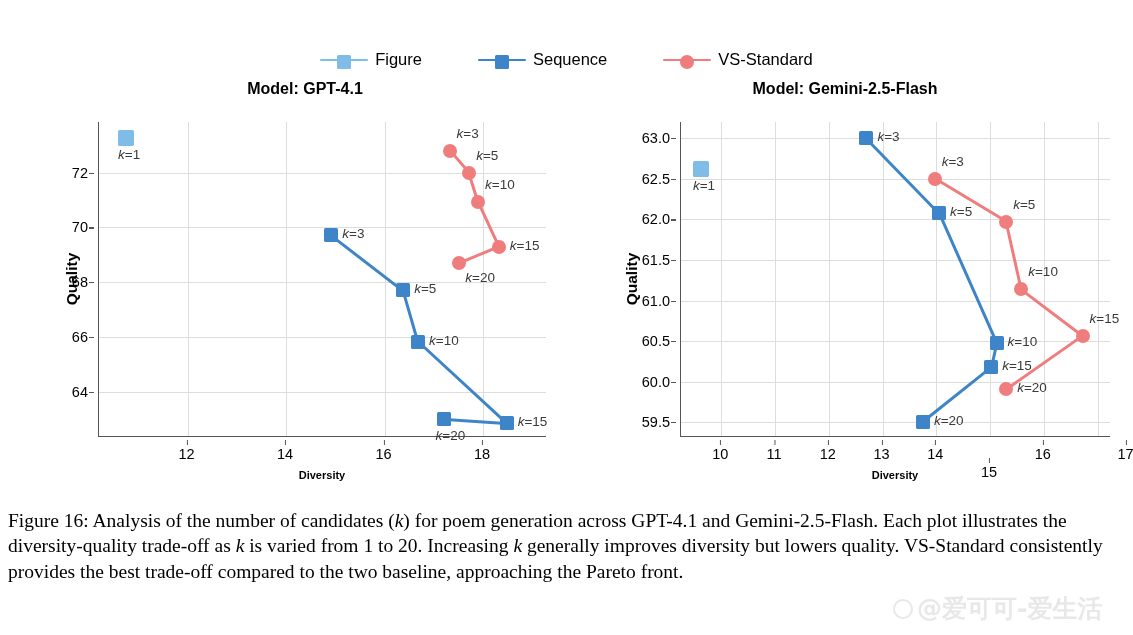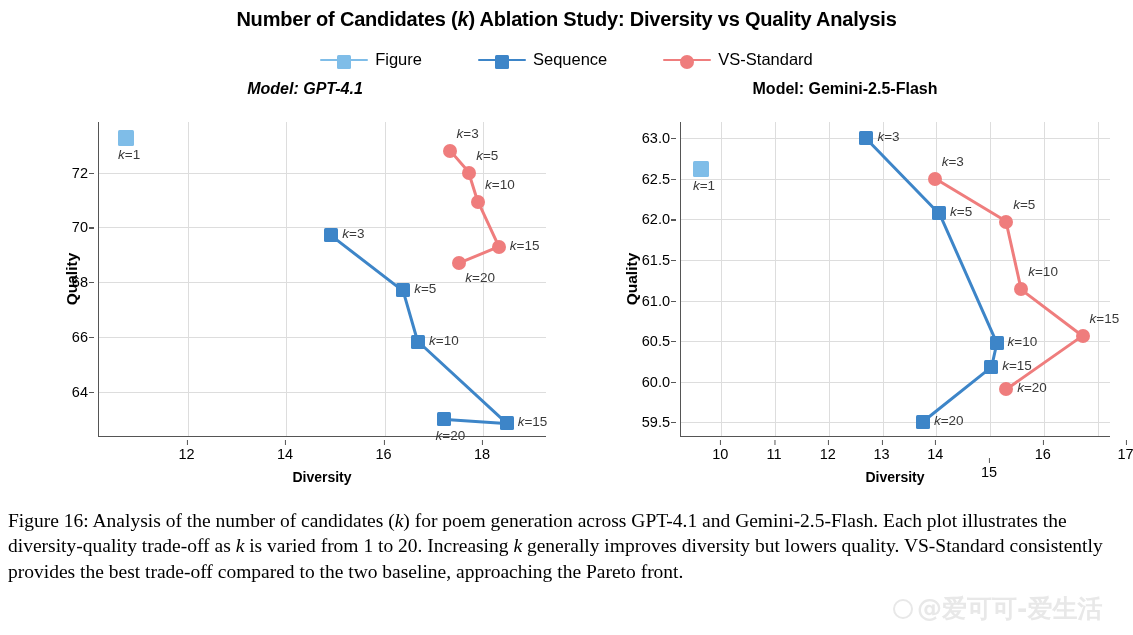--- a/index.html
+++ b/index.html
@@ -24,21 +24,21 @@
   }
   .legend-line .lmk{
     position:absolute;left:17px;top:3px;width:14px;height:14px;
   }
   .legend-line .lmk.sq{border-radius:1.5px;}
   .legend-line .lmk.ci{border-radius:50%;}
   .legend-label{font-size:16.5px;}
 
   
   .sub-title{position:absolute;font-size:16px;font-weight:bold;}
-  #sub-title-left{left:120px;top:80px;width:370px;text-align:center;font-style:italic;}
+  #sub-title-left{left:120px;top:80px;width:370px;text-align:center;}
   #sub-title-right{left:660px;top:80px;width:370px;text-align:center;}
 
   
   .panel{position:absolute;}
   .plotarea{
     position:absolute;background:#fff;
     border-left:1.1px solid #555;border-bottom:1.1px solid #555;
     box-sizing:border-box;
   }
   .grid-h,.grid-v{position:absolute;background:#dddddd;}
@@ -49,21 +49,21 @@
     position:absolute;font-size:14.5px;text-align:right;
     transform:translateY(-50%);white-space:nowrap;
   }
   .tick-y .tk{position:absolute;right:-6px;top:50%;width:5px;height:1.1px;background:#555;}
   .tick-x{
     position:absolute;font-size:14.5px;text-align:center;white-space:nowrap;
     transform:translateX(-50%);
   }
   .tick-x .tk{position:absolute;left:50%;top:-6px;width:1.1px;height:5px;background:#555;}
 
-  .axis-label-x{position:absolute;font-size:14px;font-weight:bold;text-align:center;}
+  .axis-label-x{position:absolute;font-size:11px;font-weight:bold;text-align:center;}
   .axis-label-y{
     position:absolute;font-size:15.5px;font-weight:bold;
     transform-origin:50% 50%;transform:rotate(-90deg);white-space:nowrap;
   }
 
   
   .seg{position:absolute;height:3px;transform-origin:0 50%;border-radius:2px;}
   .mk{position:absolute;transform:translate(-50%,-50%);}
   .mk.sq{border-radius:1.5px;}
   .mk.ci{border-radius:50%;}
@@ -93,23 +93,20 @@
     width:20px;height:20px;border-radius:50%;
     border:2.5px solid #e8e8e8;box-sizing:border-box;
     display:inline-block;
   }
 </style>
 </head>
 <body>
 
 <div id="root">
 
-  <div class="fig-title">
-    <span>Number of Candidates (</span><span class="ital">k</span><span>) Ablation Study: Diversity vs Quality Analysis</span>
-  </div>
 
   <div class="legend" id="legend">
       <div class="legend-entry">
         <div class="legend-line">
           <div class="lseg" style="background: rgb(127, 189, 232);"></div>
           <div class="lmk sq" style="background: rgb(127, 189, 232);"></div>
         </div>
         <div class="legend-label">Figure</div>
       </div>
       <div class="legend-entry">

